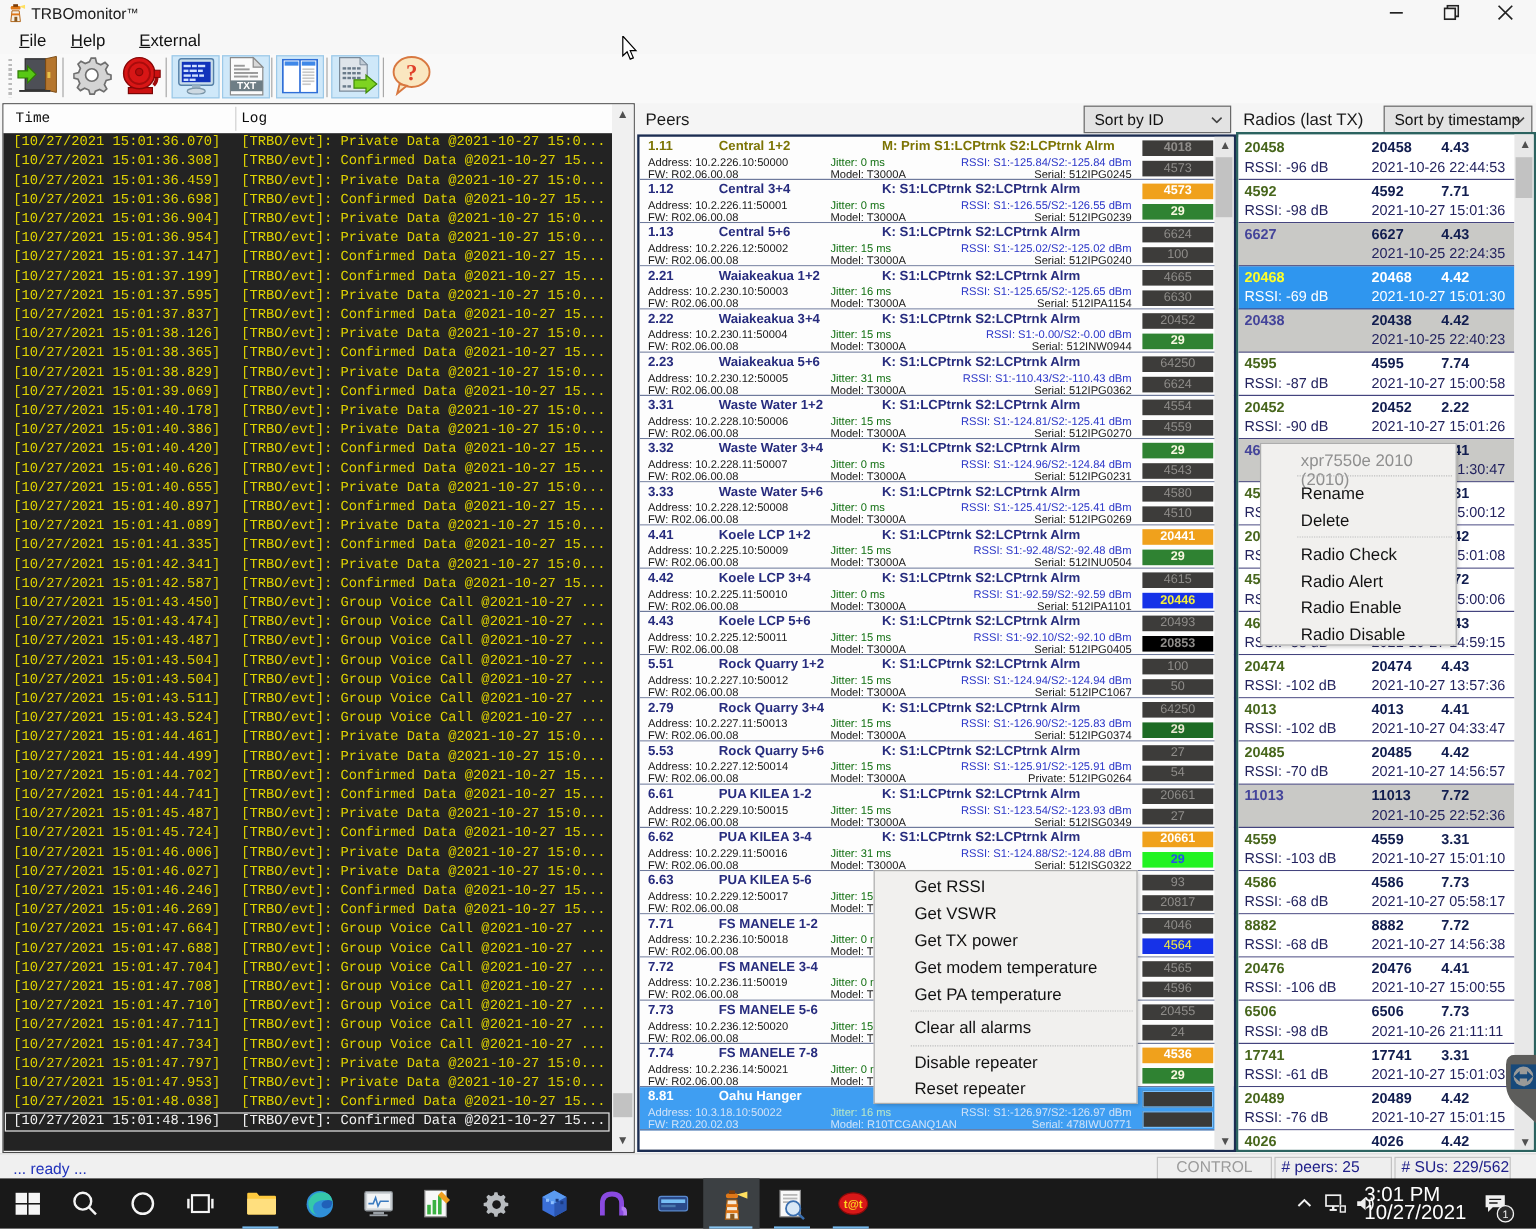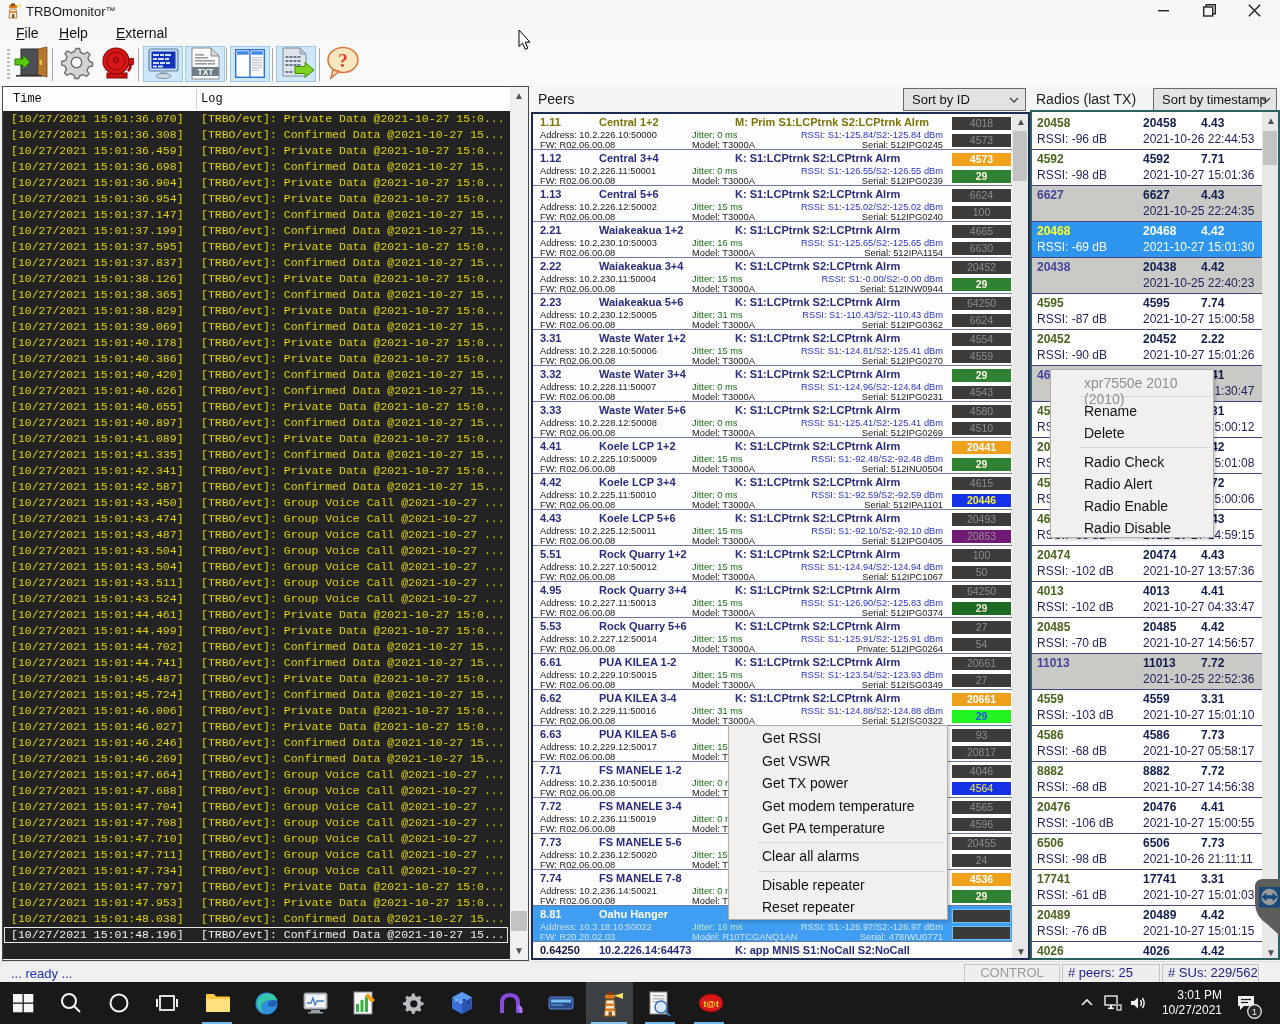--- a/index.html
+++ b/index.html
@@ -57,21 +57,21 @@
 
 .cmenu{background:#f1f0ee;border:1px solid #adadad;box-shadow:2px 2px 3px rgba(0,0,0,0.18)}
 .cmi{position:absolute;left:33px;font-size:14px;color:#121212}
 .cmt{position:absolute;left:33px;font-size:14px;color:#8f8f8f}
 .csep{position:absolute;left:30px;right:3px;border-top:1px dotted #bdbdbd}
 
 #taskbar{left:0;top:982px;width:1280px;height:42px;background:#191919}
 .tbi{position:absolute;top:0;width:46px;height:42px}
 .tbi svg{position:absolute;left:11px;top:9px}
 .uline{position:absolute;bottom:0;left:8px;width:30px;height:2px;background:#76b9ed}
-#clock{position:absolute;right:58px;top:6px;color:#fff;font-size:12px;text-align:right;line-height:15px}
+#clock{position:absolute;right:58px;top:6px;color:#fff;font-size:17px;text-align:left;line-height:15px}
 </style></head><body>
 
 <div class="ab" id="titlebar"></div>
 <svg class="ab" style="left:5px;top:3px" width="16" height="16" viewBox="0 0 16 16">
 <polygon points="5,6 11,6 12,15 4,15" fill="#f5f0e6" stroke="#b06010" stroke-width="0.8"></polygon>
 <rect x="4" y="2" width="8" height="3" rx="1" fill="#e07818"></rect>
 <rect x="6" y="0.5" width="4" height="2.2" fill="#7a3c0a"></rect>
 <polygon points="11,2.5 16,1 16,4.5" fill="#ffe060"></polygon>
 <rect x="4.6" y="8.2" width="6.8" height="1.6" fill="#e07818"></rect>
 <rect x="7" y="11" width="2.4" height="4" fill="#8a5a20"></rect>
@@ -274,21 +274,21 @@
 <div class="prow" style="top:0px">
 <span class="pl1 olv" style="left:7px">1.11</span>
 <span class="pl1 olv" style="left:66px">Central 1+2</span>
 <span class="pl1 olv" style="left:202px">M: Prim S1:LCPtrnk S2:LCPtrnk Alrm</span>
 <span class="pl2" style="left:7px">Address: 10.2.226.10:50000</span>
 <span class="pl2 grn" style="left:159px">Jitter: 0 ms</span>
 <span class="pl2 blu" style="right:85px">RSSI: S1:-125.84/S2:-125.84 dBm</span>
 <span class="pl3" style="left:7px">FW: R02.06.00.08</span>
 <span class="pl3" style="left:159px">Model: T3000A</span>
 <span class="pl3" style="right:85px">Serial: 512IPG0245</span>
-<span class="badge" style="top:3px;background:#3d3c3a;color:#8f8d8a;font-weight:normal">4018</span>
+<span class="badge" style="top:3px;background:#3d3c3a;color:#8f8d8a;font-weight:bold">4018</span>
 <span class="badge" style="top:19.5px;background:#3d3c3a;color:#8f8d8a;font-weight:normal">4573</span>
 </div>
 <div class="prow" style="top:36px">
 <span class="pl1" style="left:7px">1.12</span>
 <span class="pl1" style="left:66px">Central 3+4</span>
 <span class="pl1" style="left:202px">K: S1:LCPtrnk S2:LCPtrnk Alrm</span>
 <span class="pl2" style="left:7px">Address: 10.2.226.11:50001</span>
 <span class="pl2 grn" style="left:159px">Jitter: 0 ms</span>
 <span class="pl2 blu" style="right:85px">RSSI: S1:-126.55/S2:-126.55 dBm</span>
 <span class="pl3" style="left:7px">FW: R02.06.00.08</span>
@@ -418,37 +418,37 @@
 <span class="pl1" style="left:7px">4.43</span>
 <span class="pl1" style="left:66px">Koele LCP 5+6</span>
 <span class="pl1" style="left:202px">K: S1:LCPtrnk S2:LCPtrnk Alrm</span>
 <span class="pl2" style="left:7px">Address: 10.2.225.12:50011</span>
 <span class="pl2 grn" style="left:159px">Jitter: 15 ms</span>
 <span class="pl2 blu" style="right:85px">RSSI: S1:-92.10/S2:-92.10 dBm</span>
 <span class="pl3" style="left:7px">FW: R02.06.00.08</span>
 <span class="pl3" style="left:159px">Model: T3000A</span>
 <span class="pl3" style="right:85px">Serial: 512IPG0405</span>
 <span class="badge" style="top:3px;background:#3d3c3a;color:#8f8d8a;font-weight:normal">20493</span>
-<span class="badge" style="top:19.5px;background:#701a75;color:#8f8d8a;font-weight:normal">20853</span>
+<span class="badge" style="top:19.5px;background:#000000;color:#8f8d8a;font-weight:bold">20853</span>
 </div>
 <div class="prow" style="top:432px">
 <span class="pl1" style="left:7px">5.51</span>
 <span class="pl1" style="left:66px">Rock Quarry 1+2</span>
 <span class="pl1" style="left:202px">K: S1:LCPtrnk S2:LCPtrnk Alrm</span>
 <span class="pl2" style="left:7px">Address: 10.2.227.10:50012</span>
 <span class="pl2 grn" style="left:159px">Jitter: 15 ms</span>
 <span class="pl2 blu" style="right:85px">RSSI: S1:-124.94/S2:-124.94 dBm</span>
 <span class="pl3" style="left:7px">FW: R02.06.00.08</span>
 <span class="pl3" style="left:159px">Model: T3000A</span>
 <span class="pl3" style="right:85px">Serial: 512IPC1067</span>
 <span class="badge" style="top:3px;background:#3d3c3a;color:#8f8d8a;font-weight:normal">100</span>
 <span class="badge" style="top:19.5px;background:#3d3c3a;color:#8f8d8a;font-weight:normal">50</span>
 </div>
 <div class="prow" style="top:468px">
-<span class="pl1" style="left:7px">4.95</span>
+<span class="pl1" style="left:7px">2.79</span>
 <span class="pl1" style="left:66px">Rock Quarry 3+4</span>
 <span class="pl1" style="left:202px">K: S1:LCPtrnk S2:LCPtrnk Alrm</span>
 <span class="pl2" style="left:7px">Address: 10.2.227.11:50013</span>
 <span class="pl2 grn" style="left:159px">Jitter: 15 ms</span>
 <span class="pl2 blu" style="right:85px">RSSI: S1:-126.90/S2:-125.83 dBm</span>
 <span class="pl3" style="left:7px">FW: R02.06.00.08</span>
 <span class="pl3" style="left:159px">Model: T3000A</span>
 <span class="pl3" style="right:85px">Serial: 512IPG0374</span>
 <span class="badge" style="top:3px;background:#3d3c3a;color:#8f8d8a;font-weight:normal">64250</span>
 <span class="badge" style="top:19.5px;background:#1d6b24;color:#e8e8d0;font-weight:bold">29</span>
@@ -562,25 +562,20 @@
 <span class="pl1" style="left:66px;color:#fff">Oahu Hanger</span>
 <span class="pl2" style="left:7px;color:#cfe2f8">Address: 10.3.18.10:50022</span>
 <span class="pl2" style="left:159px;color:#b8e8c8">Jitter: 16 ms</span>
 <span class="pl2" style="right:85px;color:#cfe2f8">RSSI: S1:-126.97/S2:-126.97 dBm</span>
 <span class="pl3" style="left:7px;color:#cfe2f8">FW: R20.20.02.03</span>
 <span class="pl3" style="left:159px;color:#cfe2f8">Model: R10TCGANQ1AN</span>
 <span class="pl3" style="right:85px;color:#cfe2f8">Serial: 478IWU0771</span>
 <span class="badge" style="top:3px;background:#3a3a38;color:#3a3a38;font-weight:normal;border:1.5px solid #77c0ff;height:14px"></span>
 <span class="badge" style="top:19.5px;background:#3a3a38;color:#3a3a38;font-weight:normal;border:1.5px solid #77c0ff;height:14px"></span>
 </div>
-<div class="prow" style="top:828px;height:17px;border-bottom:none">
-      <span class="pl1" style="left:7px;color:#14143c">0.64250</span>
-      <span class="pl1" style="left:66px">10.2.226.14:64473</span>
-      <span class="pl1" style="left:202px">K: app MNIS S1:NoCall S2:NoCall</span>
-    </div>
 </div>
 <div class="ab" id="peersb">
     <div class="sbarrow" style="top:0px">▲</div>
     <div class="ab" style="left:1px;top:17px;width:14px;height:50px;background:#c2c2c2"></div>
     <div class="sbarrow" style="top:830px">▼</div>
   </div>
 <div class="ab" id="radhdr">
     <span class="ab hlabel" style="left:4px;top:5px">Radios (last TX)</span>
   </div>
 <div class="ab combo" style="left:1153px;top:88px;width:124px">

